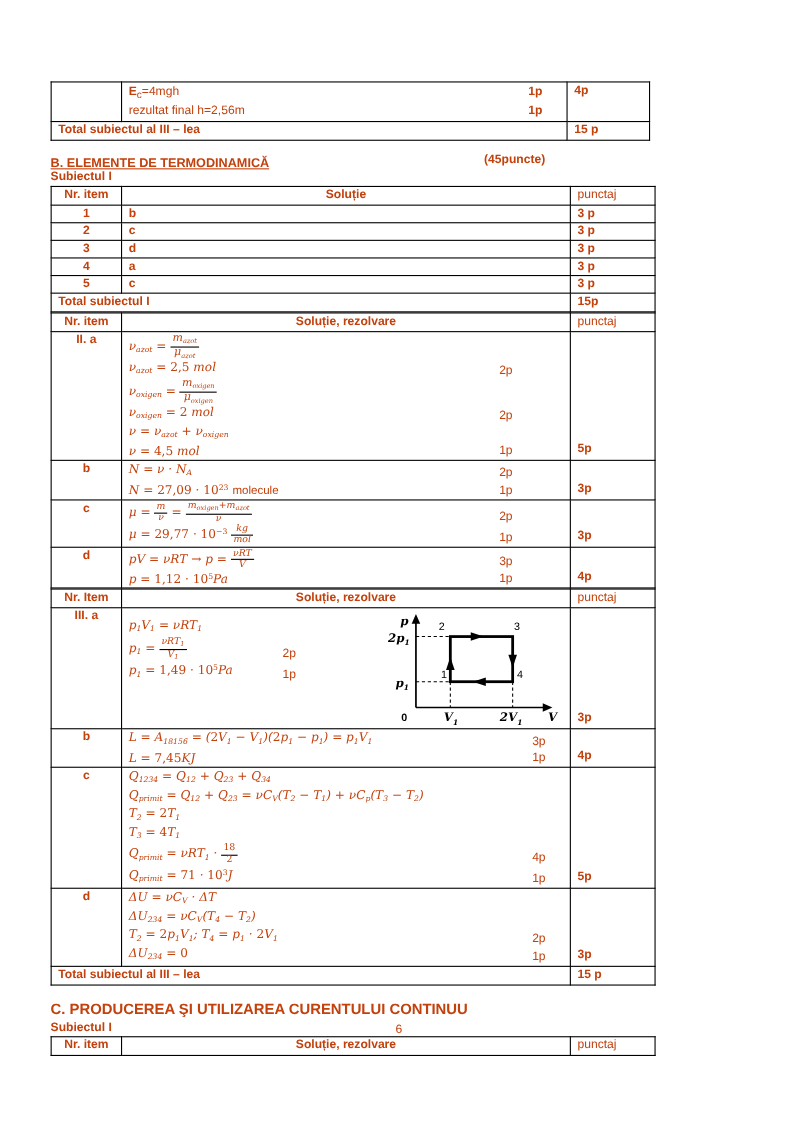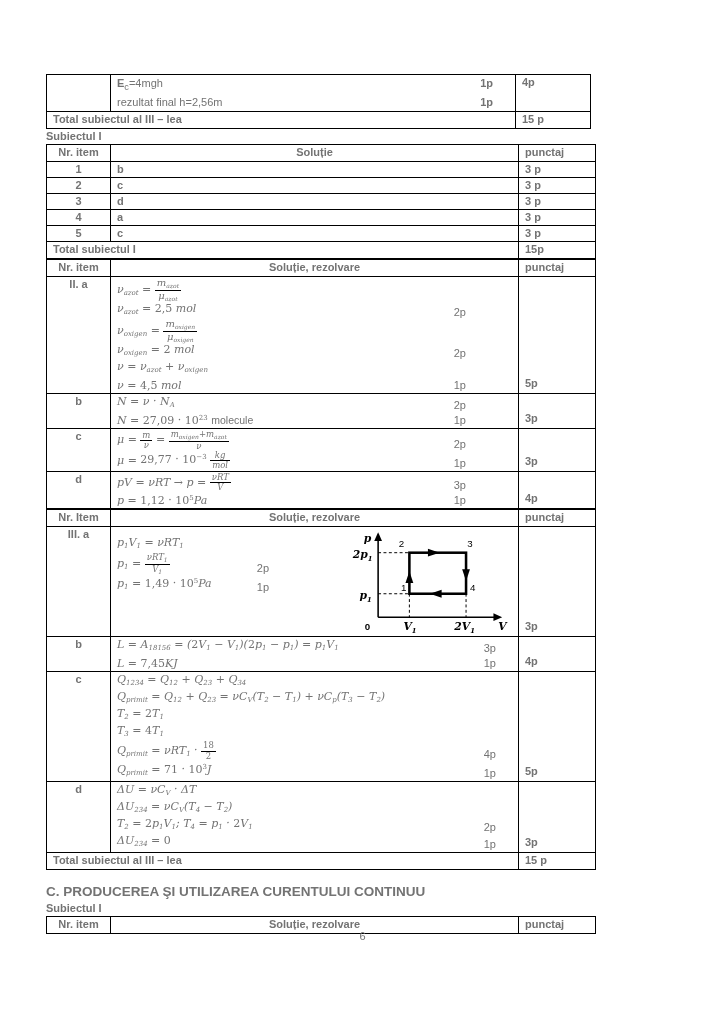--- a/index.html
+++ b/index.html
@@ -1,25 +1,25 @@
 <!DOCTYPE html>
 <html><head>
 <meta charset="utf-8">
 <style>
   html,body{margin:0;padding:0;background:#e8e8e8;}
   .page{width:725px;height:1024px;background:#ffffff;position:relative;margin:0 auto;
-        font-family:"Liberation Sans",sans-serif;color:#737373;overflow:hidden;}
+        font-family:"Liberation Sans",sans-serif;color:#c2410c;overflow:hidden;}
   .content{position:absolute;left:46px;top:74px;width:550px;}
 
   table{border-collapse:collapse;table-layout:fixed;width:549px;}
   table.toptab{width:544px;}
   td{border:1px solid #000;vertical-align:top;font-size:11px;line-height:13px;padding:1px 6px;}
   td.c1{text-align:center;padding:1px 2px;}
   td.hdr{font-weight:bold;text-align:center;height:14px;}
-  td.hdrp{font-weight:bold;text-align:left;height:14px;}
+  td.hdrp{font-weight:normal;text-align:left;height:14px;}
   td.itm{font-weight:bold;}
   td.ptscol{font-weight:bold;}
   td.bot{vertical-align:bottom;padding-bottom:3px;}
   tr.total td{font-weight:bold;height:14px;}
 
   .hB{position:relative;margin-top:11px;height:15px;}
   .hB .t{font-weight:bold;text-decoration:underline;font-size:11.5px;}
   .hB .pts{position:absolute;left:394px;top:0;font-weight:bold;font-size:11px;}
   .hSub{font-weight:bold;font-size:11px;margin-top:1px;margin-bottom:2px;}
   .hSub2{font-weight:bold;font-size:11px;margin-top:12px;margin-bottom:2px;}
@@ -80,20 +80,24 @@
       </td>
       <td class="ptscol">4p</td>
     </tr>
     <tr class="total">
       <td colspan="2">Total subiectul al III – lea</td>
       <td>15 p</td>
     </tr>
   </tbody>
       </table>
 
+  <div class="hB">
+    <span class="t">B. ELEMENTE DE TERMODINAMICĂ</span>
+    <span class="pts">(45puncte)</span>
+  </div>
   <div class="hSub">Subiectul I</div>
 
   <table>
     <colgroup>
           <col style="width:64px">
           <col style="width:408px">
           <col style="width:77px">
         </colgroup>
     <tbody>
           <tr>

